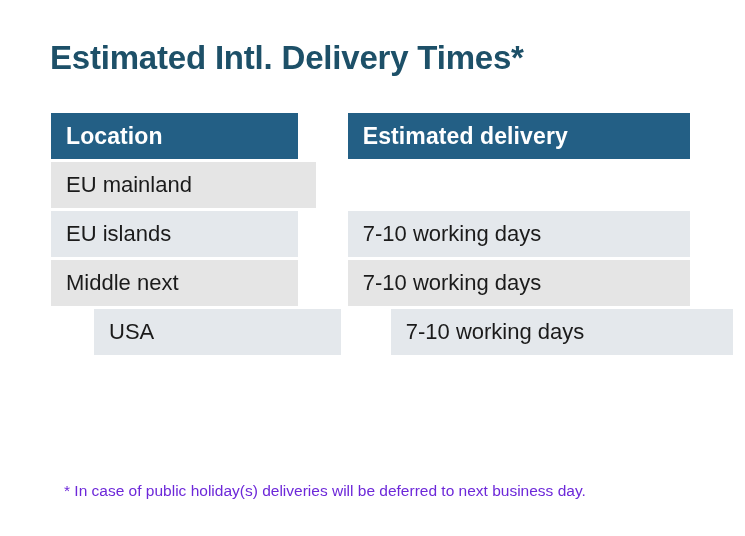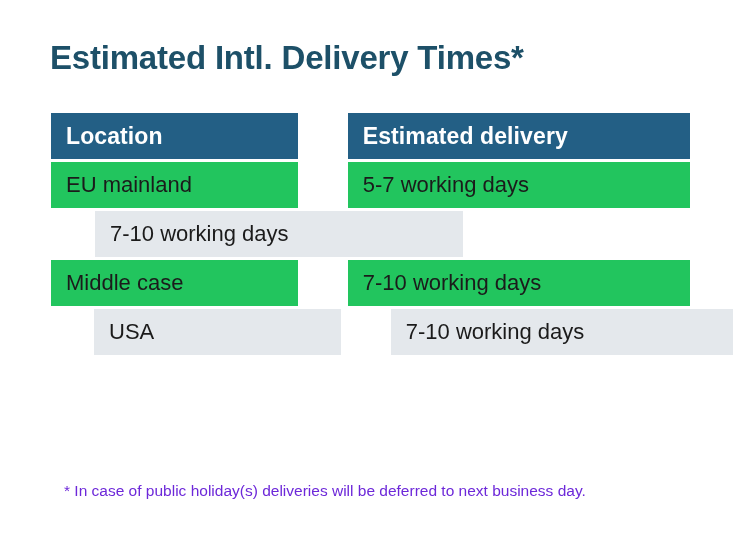--- a/index.html
+++ b/index.html
@@ -77,21 +77,21 @@
 
   .head-row .t-cell {
     background: #235f85;
     color: #ffffff;
     font-weight: bold;
     font-size: 23px;
     letter-spacing: 0.1px;
   }
 
   .row-odd .t-cell {
-    background: #22c55e;
+    background: #e5e5e5;
   }
   .row-even .t-cell {
     background: #e4e8ec;
   }
 
   .footnote {
     position: absolute;
     left: 64px;
     top: 481px;
     font-size: 15.5px;
@@ -109,29 +109,29 @@
 
   <div class="delivery-table">
 
     <div class="t-row head-row">
       <div class="t-cell c-location">Location</div>
       <div class="t-cell c-delivery">Estimated delivery</div>
     </div>
 
     <div class="t-row row-odd">
       <div class="t-cell c-location">EU mainland</div>
-      <div class="t-cell c-delivery">5-7 working days</div>
     </div>
 
     <div class="t-row row-even">
+      <div class="t-cell c-location">EU islands</div>
       <div class="t-cell c-delivery">7-10 working days</div>
     </div>
 
     <div class="t-row row-odd">
-      <div class="t-cell c-location">Middle case</div>
+      <div class="t-cell c-location">Middle next</div>
       <div class="t-cell c-delivery">7-10 working days</div>
     </div>
 
 
 
     <div class="t-row row-even">
       <div class="t-cell c-location">USA</div>
       <div class="t-cell c-delivery">7-10 working days</div>
     </div>
 

